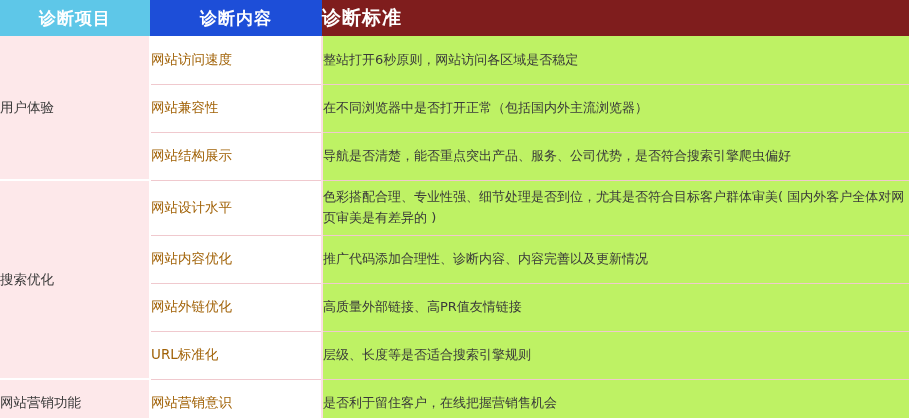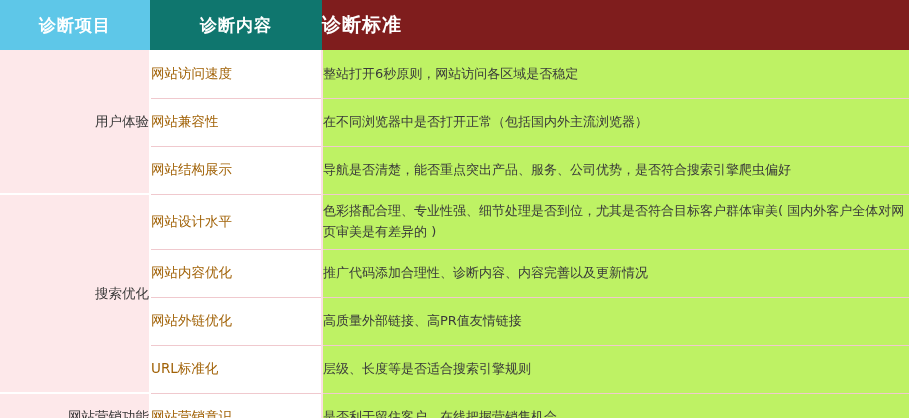--- a/index.html
+++ b/index.html
@@ -18,39 +18,39 @@
     border-collapse: collapse;
     table-layout: fixed;
   }
   .table td, .table th {
     padding: 0;
     margin: 0;
     vertical-align: middle;
   }
   
   .hdr {
-    height: 50px;
+    height: 36px;
     text-align: center;
     font-size: 17px;
     font-weight: bold;
     color: #ffffff;
     letter-spacing: 1px;
   }
   .hdr-1 { background: #5ec7e8; }
-  .hdr-2 { background: #0f766e; }
+  .hdr-2 { background: #1d4ed8; }
   .hdr-3 {
     background: #7f1d1d;
     text-align: left;
     padding-left: 18px;
     font-size: 19px;
   }
   
   .cat {
     background: #fde8ea;
-    text-align: right;
+    text-align: left;
     font-size: 13.5px;
     color: #3a3a3a;
     border-bottom: 2px solid #ffffff;
     border-right: 2px solid #ffffff;
   }
   
   .item {
     background: #ffffff;
     padding-left: 18px;
     font-size: 13.5px;

